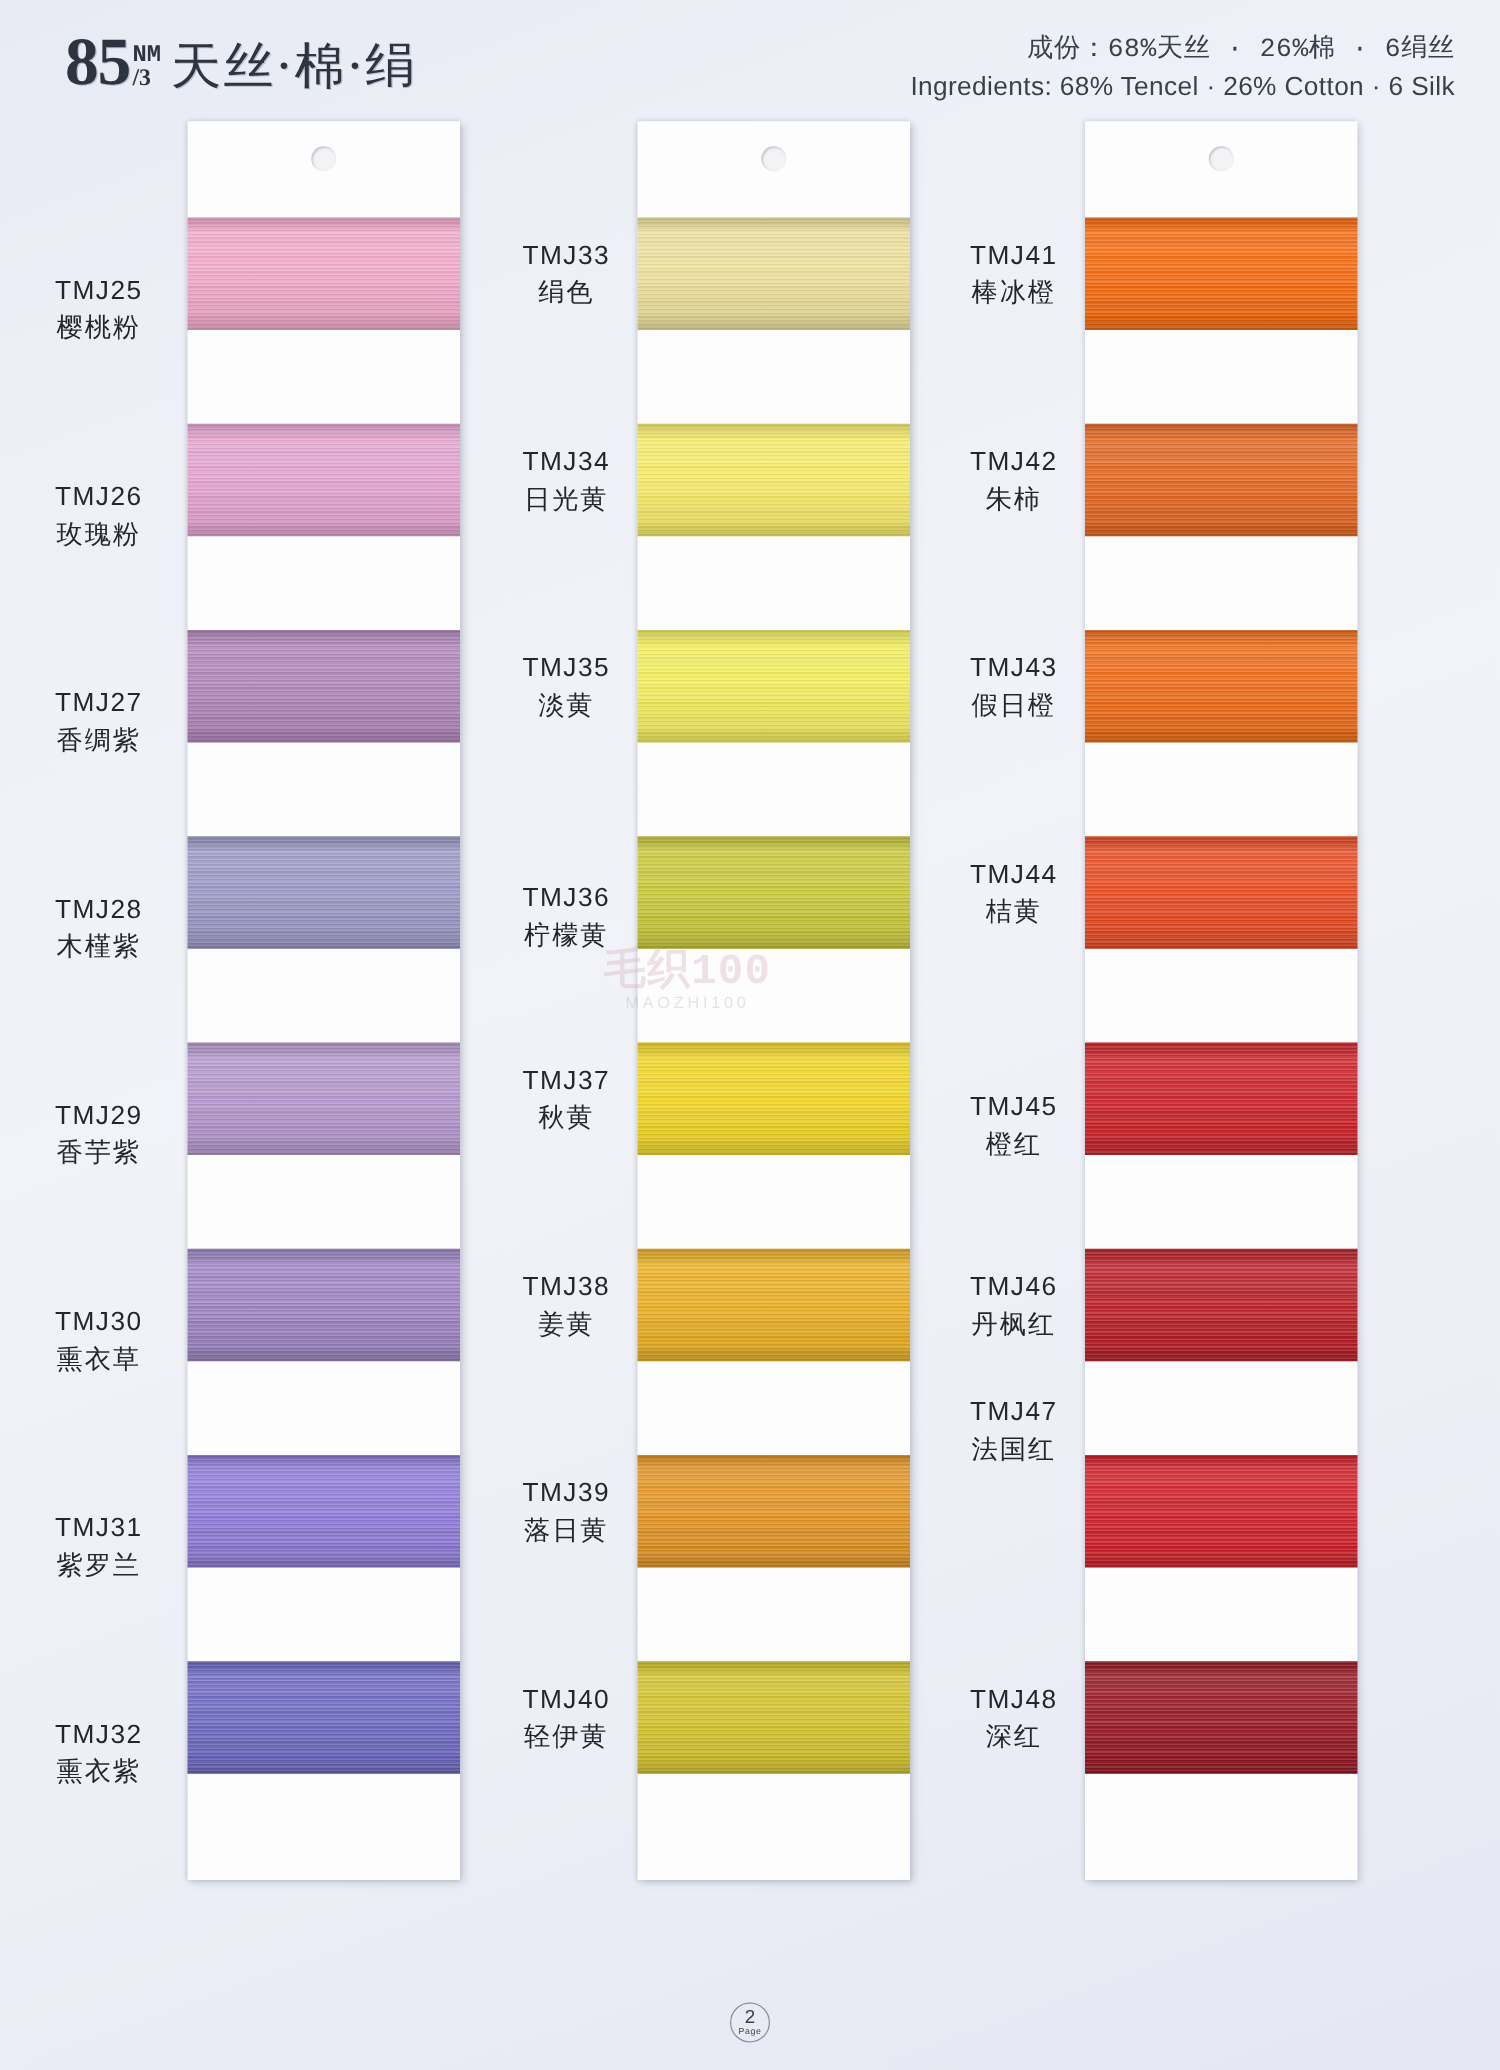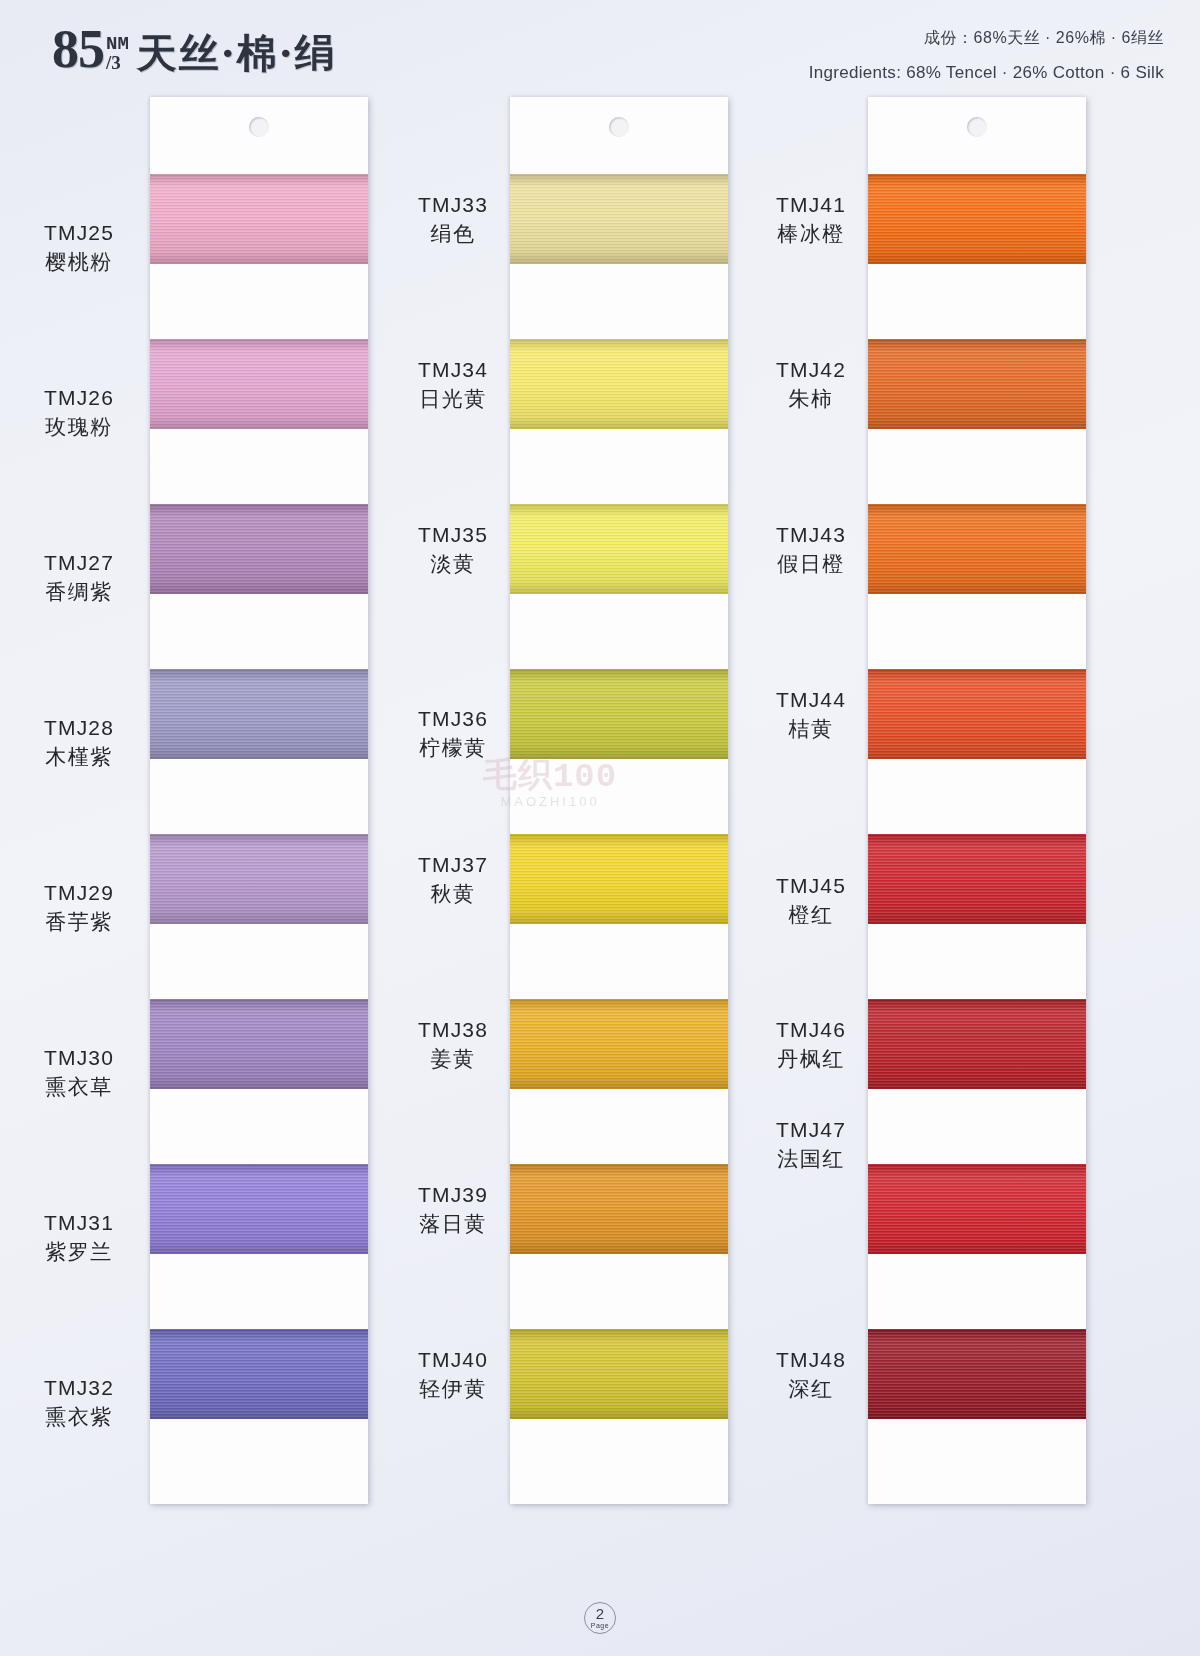--- a/index.html
+++ b/index.html
@@ -11,25 +11,25 @@
   
   #header{position:absolute;left:0;top:0;width:1196px;height:96px;}
   #title-block{position:absolute;left:52px;top:22px;display:flex;align-items:flex-end;
     font-family:"Liberation Serif","DejaVu Serif",serif;color:#2e3340;}
   #title-num{font-size:54px;font-weight:700;line-height:1;letter-spacing:-1px;
     text-shadow:1px 1px 0 #b9bdcd;}
   #title-frac{display:inline-block;margin:0 8px 4px 2px;font-size:19px;line-height:1.0;
     font-weight:700;text-align:left;}
   #title-frac .nm{display:block;letter-spacing:0px;font-family:Liberation Mono, monospace;}
   #title-frac .dn{display:block;margin-top:-1px;}
-  #title-cn{font-size:40px;font-weight:700;line-height:1;margin-bottom:3px;letter-spacing:2px;
+  #title-cn{font-size:40px;font-weight:400;line-height:1;margin-bottom:3px;letter-spacing:2px;
     font-family:"DejaVu Serif","Liberation Serif",serif;text-shadow:1px 1px 0 #bcc0ce;}
   #ingredients{position:absolute;right:32px;top:28px;text-align:right;color:#3a3f4c;}
-  #ing-cn{font-size:16px;line-height:1.25;letter-spacing:0.5px;}
-  #ing-en{font-size:17px;line-height:1.3;letter-spacing:0.3px;margin-top:14px;}
+  #ing-cn{font-size:21px;line-height:1.25;letter-spacing:0.5px;font-family:Liberation Mono, monospace;}
+  #ing-en{font-size:21px;line-height:1.3;letter-spacing:0.3px;margin-top:2px;}
 
   
   .card{position:absolute;top:97px;width:218px;height:1407px;background:#fdfdfd;
     box-shadow:2px 2px 6px rgba(90,95,120,.30), -1px 0 3px rgba(90,95,120,.16);}
   #card-1{left:150px;}
   #card-2{left:510px;}
   #card-3{left:868px;}
   .punch{position:absolute;top:20px;left:50%;transform:translateX(-50%);
     width:20px;height:20px;border-radius:50%;
     background:#f3f3f6;box-shadow:inset 1px 1px 2px rgba(120,125,150,.45);}

